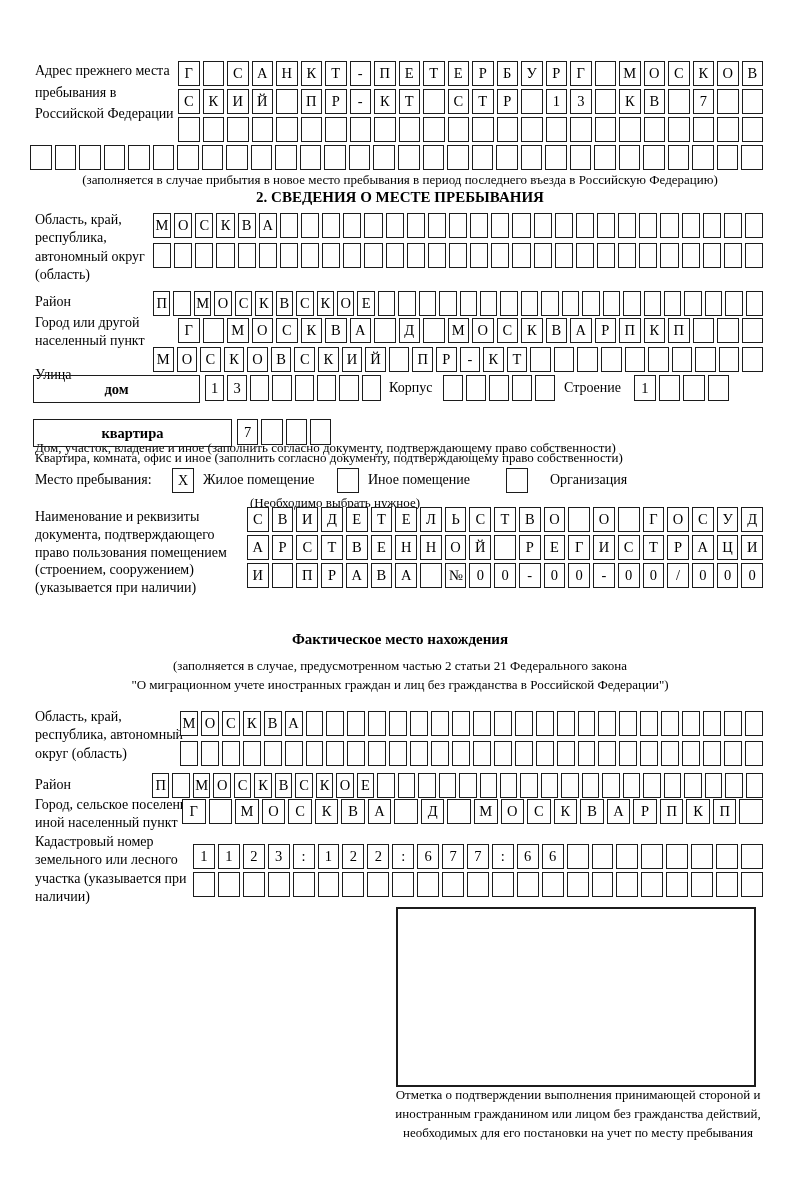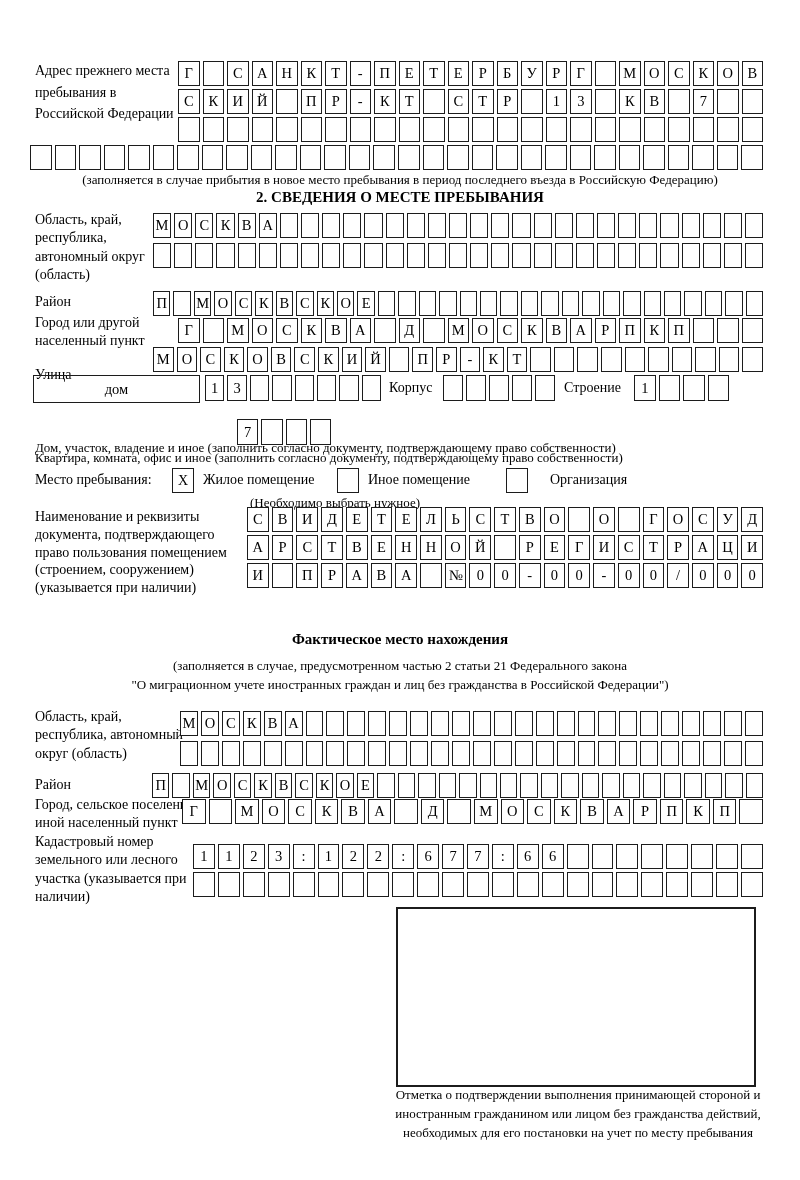--- a/index.html
+++ b/index.html
@@ -20,20 +20,21 @@
     border:1.8px solid #1c1c1c;
     background:#fff;
     display:flex;align-items:center;justify-content:center;
     font-size:14.5px;line-height:1;
   }
   .labelbox{
     position:absolute;height:26px;
     border:1.8px solid #1c1c1c;
     display:flex;align-items:center;justify-content:center;
     font-size:14.5px;
+    font-weight:bold;
   }
   .checkbox{
     position:absolute;width:20px;height:23px;
     border:1.8px solid #1c1c1c;
     display:flex;align-items:center;justify-content:center;
     font-size:14px;
   }
   .stampbox{position:absolute;border:2px solid #1c1c1c;background:#fff;}
   .center{text-align:center;}
 </style>
@@ -335,20 +336,21 @@
     </div>
   <div class="lbl" style="top:379px;left:564px;">Строение</div>
   <div class="cellrow" style="top:375px;left:634px;width:95px;height:26px;">
       <span class="cell">1</span>
       <span class="cell"></span>
       <span class="cell"></span>
       <span class="cell"></span>
     </div>
   <div class="note" style="top:403px;left:35px;margin-top:36px;">Дом, участок, владение и иное (заполнить согласно документу, подтверждающему право собственности)</div>
 
+  <div class="labelbox" style="top:419px;left:33px;width:197px;">квартира</div>
   <div class="cellrow" style="top:419px;left:237px;width:94px;height:26px;">
       <span class="cell">7</span>
       <span class="cell"></span>
       <span class="cell"></span>
       <span class="cell"></span>
     </div>
   <div class="note" style="top:449px;left:35px;">Квартира, комната, офис и иное (заполнить согласно документу, подтверждающему право собственности)</div>
 
   <div class="lbl" style="top:471px;left:35px;">Место пребывания:</div>
   <div class="checkbox" style="top:468px;left:172px;">X</div>

